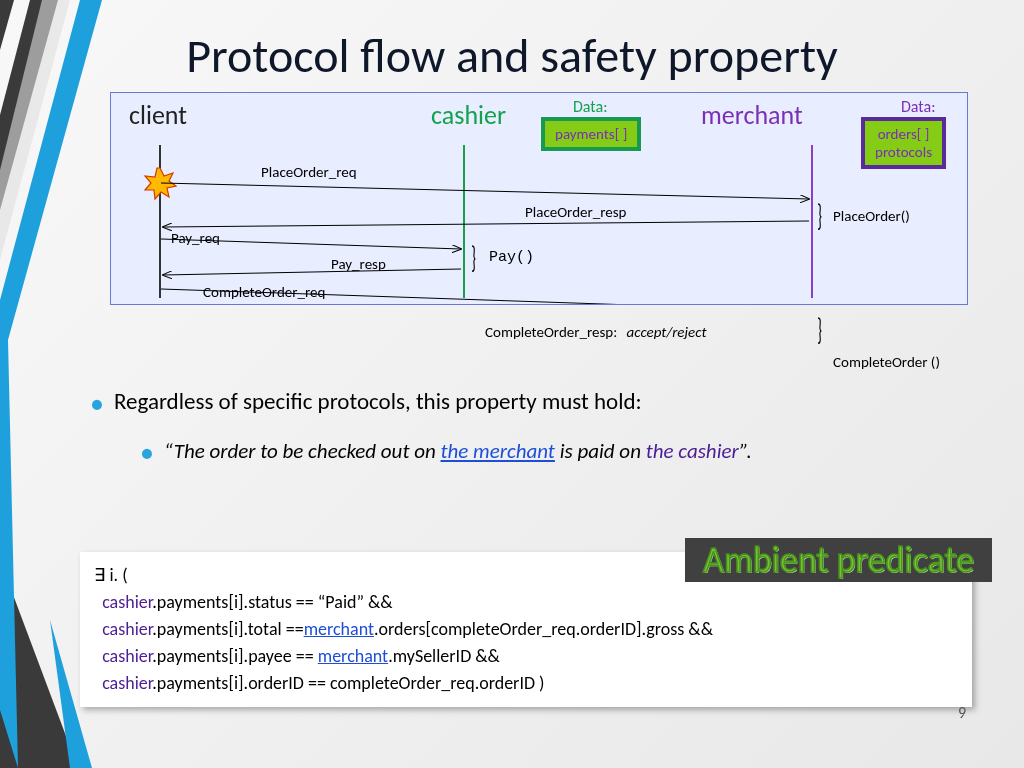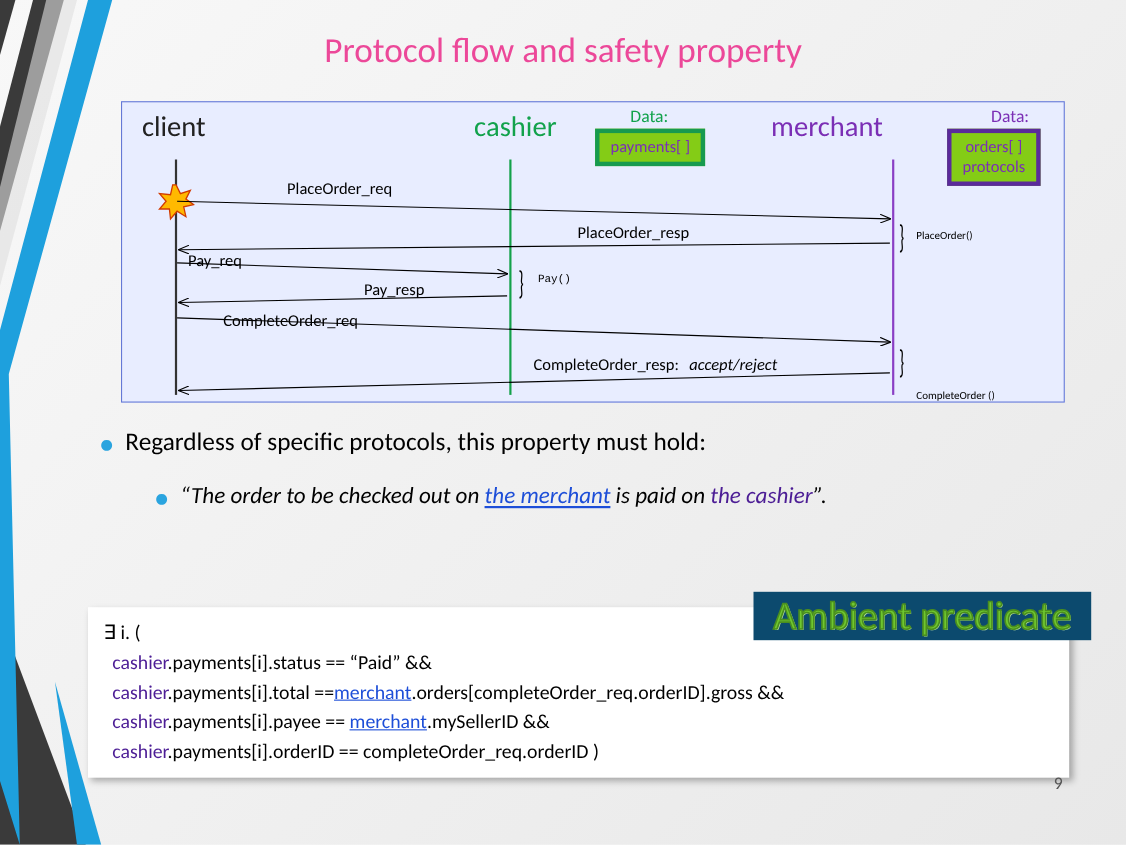--- a/index.html
+++ b/index.html
@@ -5,26 +5,26 @@
   * { box-sizing: border-box; margin: 0; padding: 0; }
   body {
     width: 1024px;
     height: 768px;
     font-family: "Segoe UI", Calibri, Arial, sans-serif;
     background: linear-gradient(135deg, #f8f8f8 0%, #e8e8e8 100%);
     position: relative;
     overflow: hidden;
   }
   .decor-stripes { position: absolute; left: 0; top: 0; bottom: 0; width: 110px; pointer-events: none; }
-  .title { position: absolute; top: 26px; left: 0; right: 0; text-align: center; font-size: 32px; font-weight: 400; color: #ec4899; }
+  .title { position: absolute; top: 26px; left: 0; right: 0; text-align: center; font-size: 48px; font-weight: 400; color: #0f172a; }
 
   .diagram {
     position: absolute;
     left: 110px; top: 92px;
-    width: 858px; height: 274px;
+    width: 858px; height: 213px;
     background: #e8edff;
     border: 1px solid #6579d6;
   }
   .actor-label { position: absolute; top: 6px; font-size: 26px; }
   .client-label { left: 18px; color: #222; }
   .cashier-label { left: 320px; color: #12a24c; }
   .merchant-label { left: 590px; color: #7b2fb5; }
 
   .data-label { position: absolute; top: 4px; font-size: 16px; text-align: right; }
   .data1 { left: 462px; color: #12a24c; }
@@ -35,36 +35,36 @@
 
   .seq { position: absolute; left: 0; right: 0; top: 38px; bottom: 0; }
   .lifeline { position: absolute; top: 14px; bottom: 6px; width: 2px; }
   .ll-client { left: 48px; background: #333; }
   .ll-cashier { left: 352px; background: #14a14a; }
   .ll-merchant { left: 700px; background: #8a3fc5; }
 
   .star { position: absolute; left: 32px; top: 36px; width: 34px; height: 34px; }
 
   .msg { position: absolute; font-size: 15px; white-space: nowrap; }
-  .method { position: absolute; font-size: 10px; }
+  .method { position: absolute; font-size: 15px; }
   .brace-r { position: absolute; font-size: 30px; transform: scaleX(0.5); }
 
   .bullets { position: absolute; left: 90px; top: 386px; right: 30px; font-size: 23px; }
   .bullets .dot { color: #2aa4df; font-size: 28px; vertical-align: middle; margin-right: 10px; }
   .bullets .sub { margin-left: 50px; margin-top: 14px; font-size: 21px; font-style: italic; }
 
   .predicate-box {
     position: absolute; left: 80px; top: 552px; width: 892px;
     background: #fff; box-shadow: 3px 3px 6px rgba(0,0,0,0.3);
     padding: 10px 14px 10px 14px; font-size: 18px; line-height: 1.5;
     font-family: "Segoe UI", Calibri, Arial, sans-serif;
   }
   .ambient-badge {
     position: absolute; right: 32px; top: 538px;
-    background: #0c4a6e; color: #6fc72f;
+    background: #404040; color: #6fc72f;
     font-size: 36px; font-weight: 500;
     padding: 0 18px;
     -webkit-text-stroke: 1.5px #4a8e1f;
     text-shadow: 1px 1px 0 #bbe3a0;
   }
   .c-cashier { color: #4c1d95; }
   .c-merchant { color: #1d4ed8; text-decoration: underline; }
   .slide-num { position: absolute; right: 58px; bottom: 46px; font-size: 16px; color: #555; }
 </style>
 </head>

